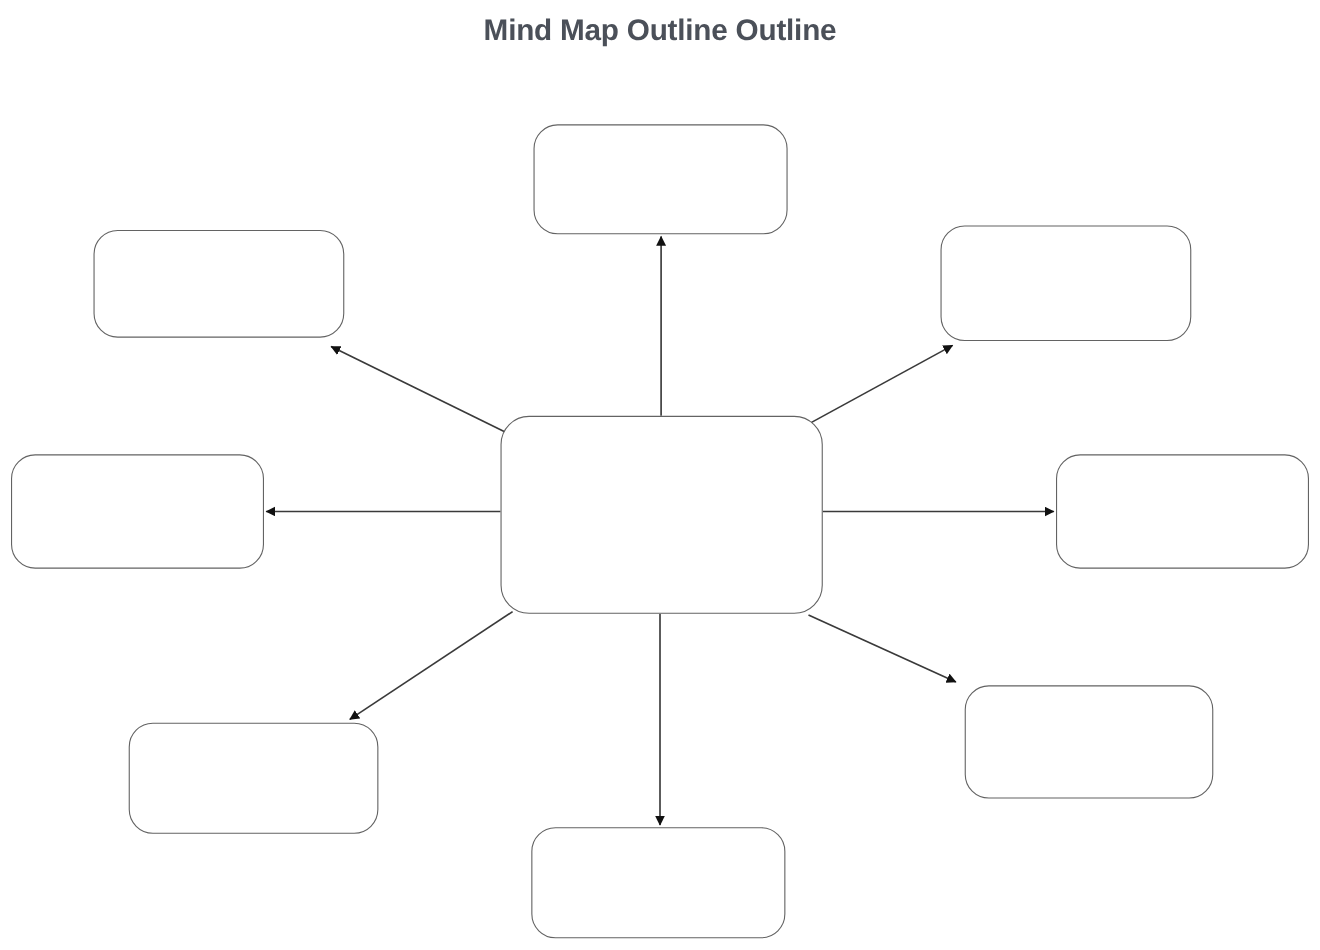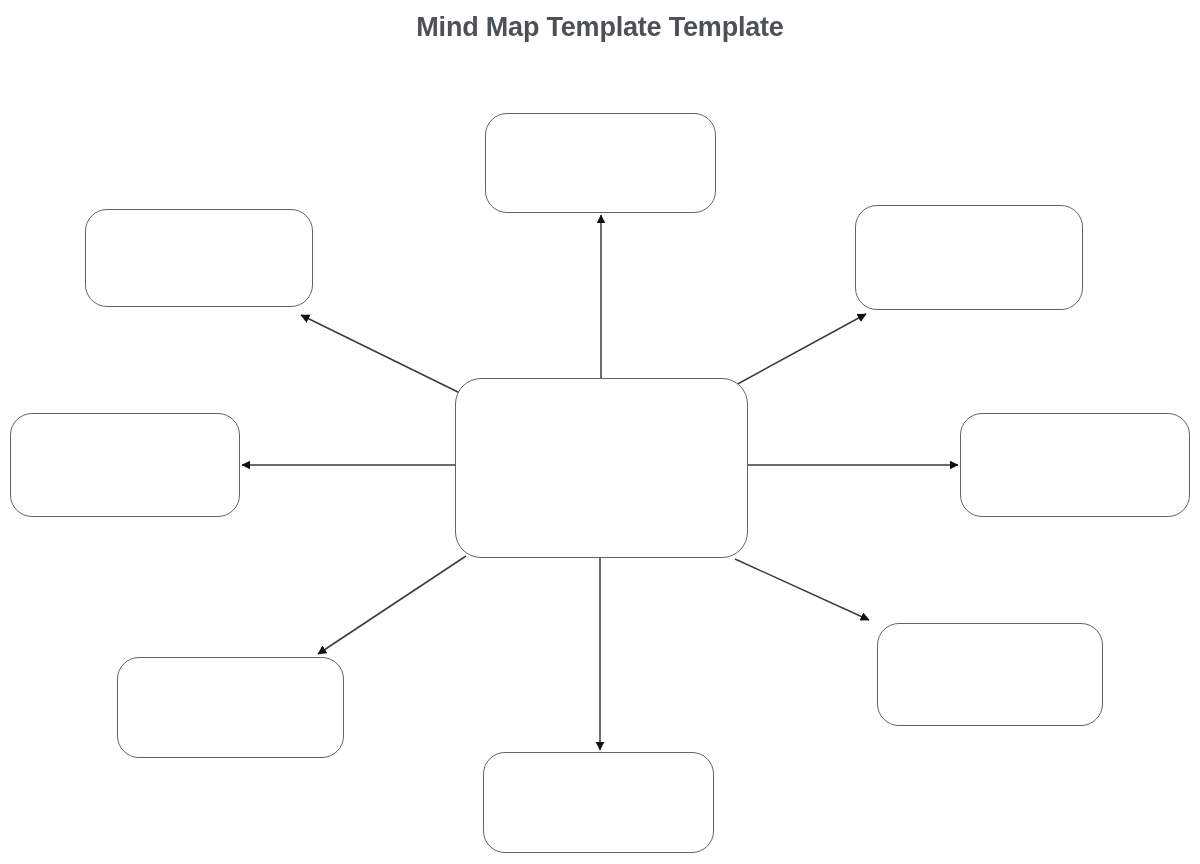--- a/index.html
+++ b/index.html
@@ -68,21 +68,21 @@
     width: 1200px;
     height: 864px;
     pointer-events: none;
   }
 </style>
 </head>
 <body style="background: rgb(255, 255, 255);">
 
 <div id="canvas">
 
-  <h1 class="page-title" style="color: rgb(75, 80, 89);">Mind Map Template Template</h1>
+  <h1 class="page-title" style="color: rgb(75, 80, 89);">Mind Map Outline Outline</h1>
 
   <svg class="connectors" viewBox="0 0 1200 864" xmlns="http://www.w3.org/2000/svg">
     <defs>
       <marker id="arrowhead" markerWidth="7" markerHeight="7" refX="5.6" refY="3" orient="auto" markerUnits="strokeWidth">
         <path d="M 0 0 L 6 3 L 0 6 z" fill="#111111"></path>
       </marker>
     </defs>
     <g id="connector-lines" stroke="#3a3a3a" stroke-width="1.5" fill="none">
         <line x1="601" y1="378" x2="601" y2="215" marker-end="url(#arrowhead)"></line>
         <line x1="462" y1="394" x2="301" y2="315" marker-end="url(#arrowhead)"></line>

